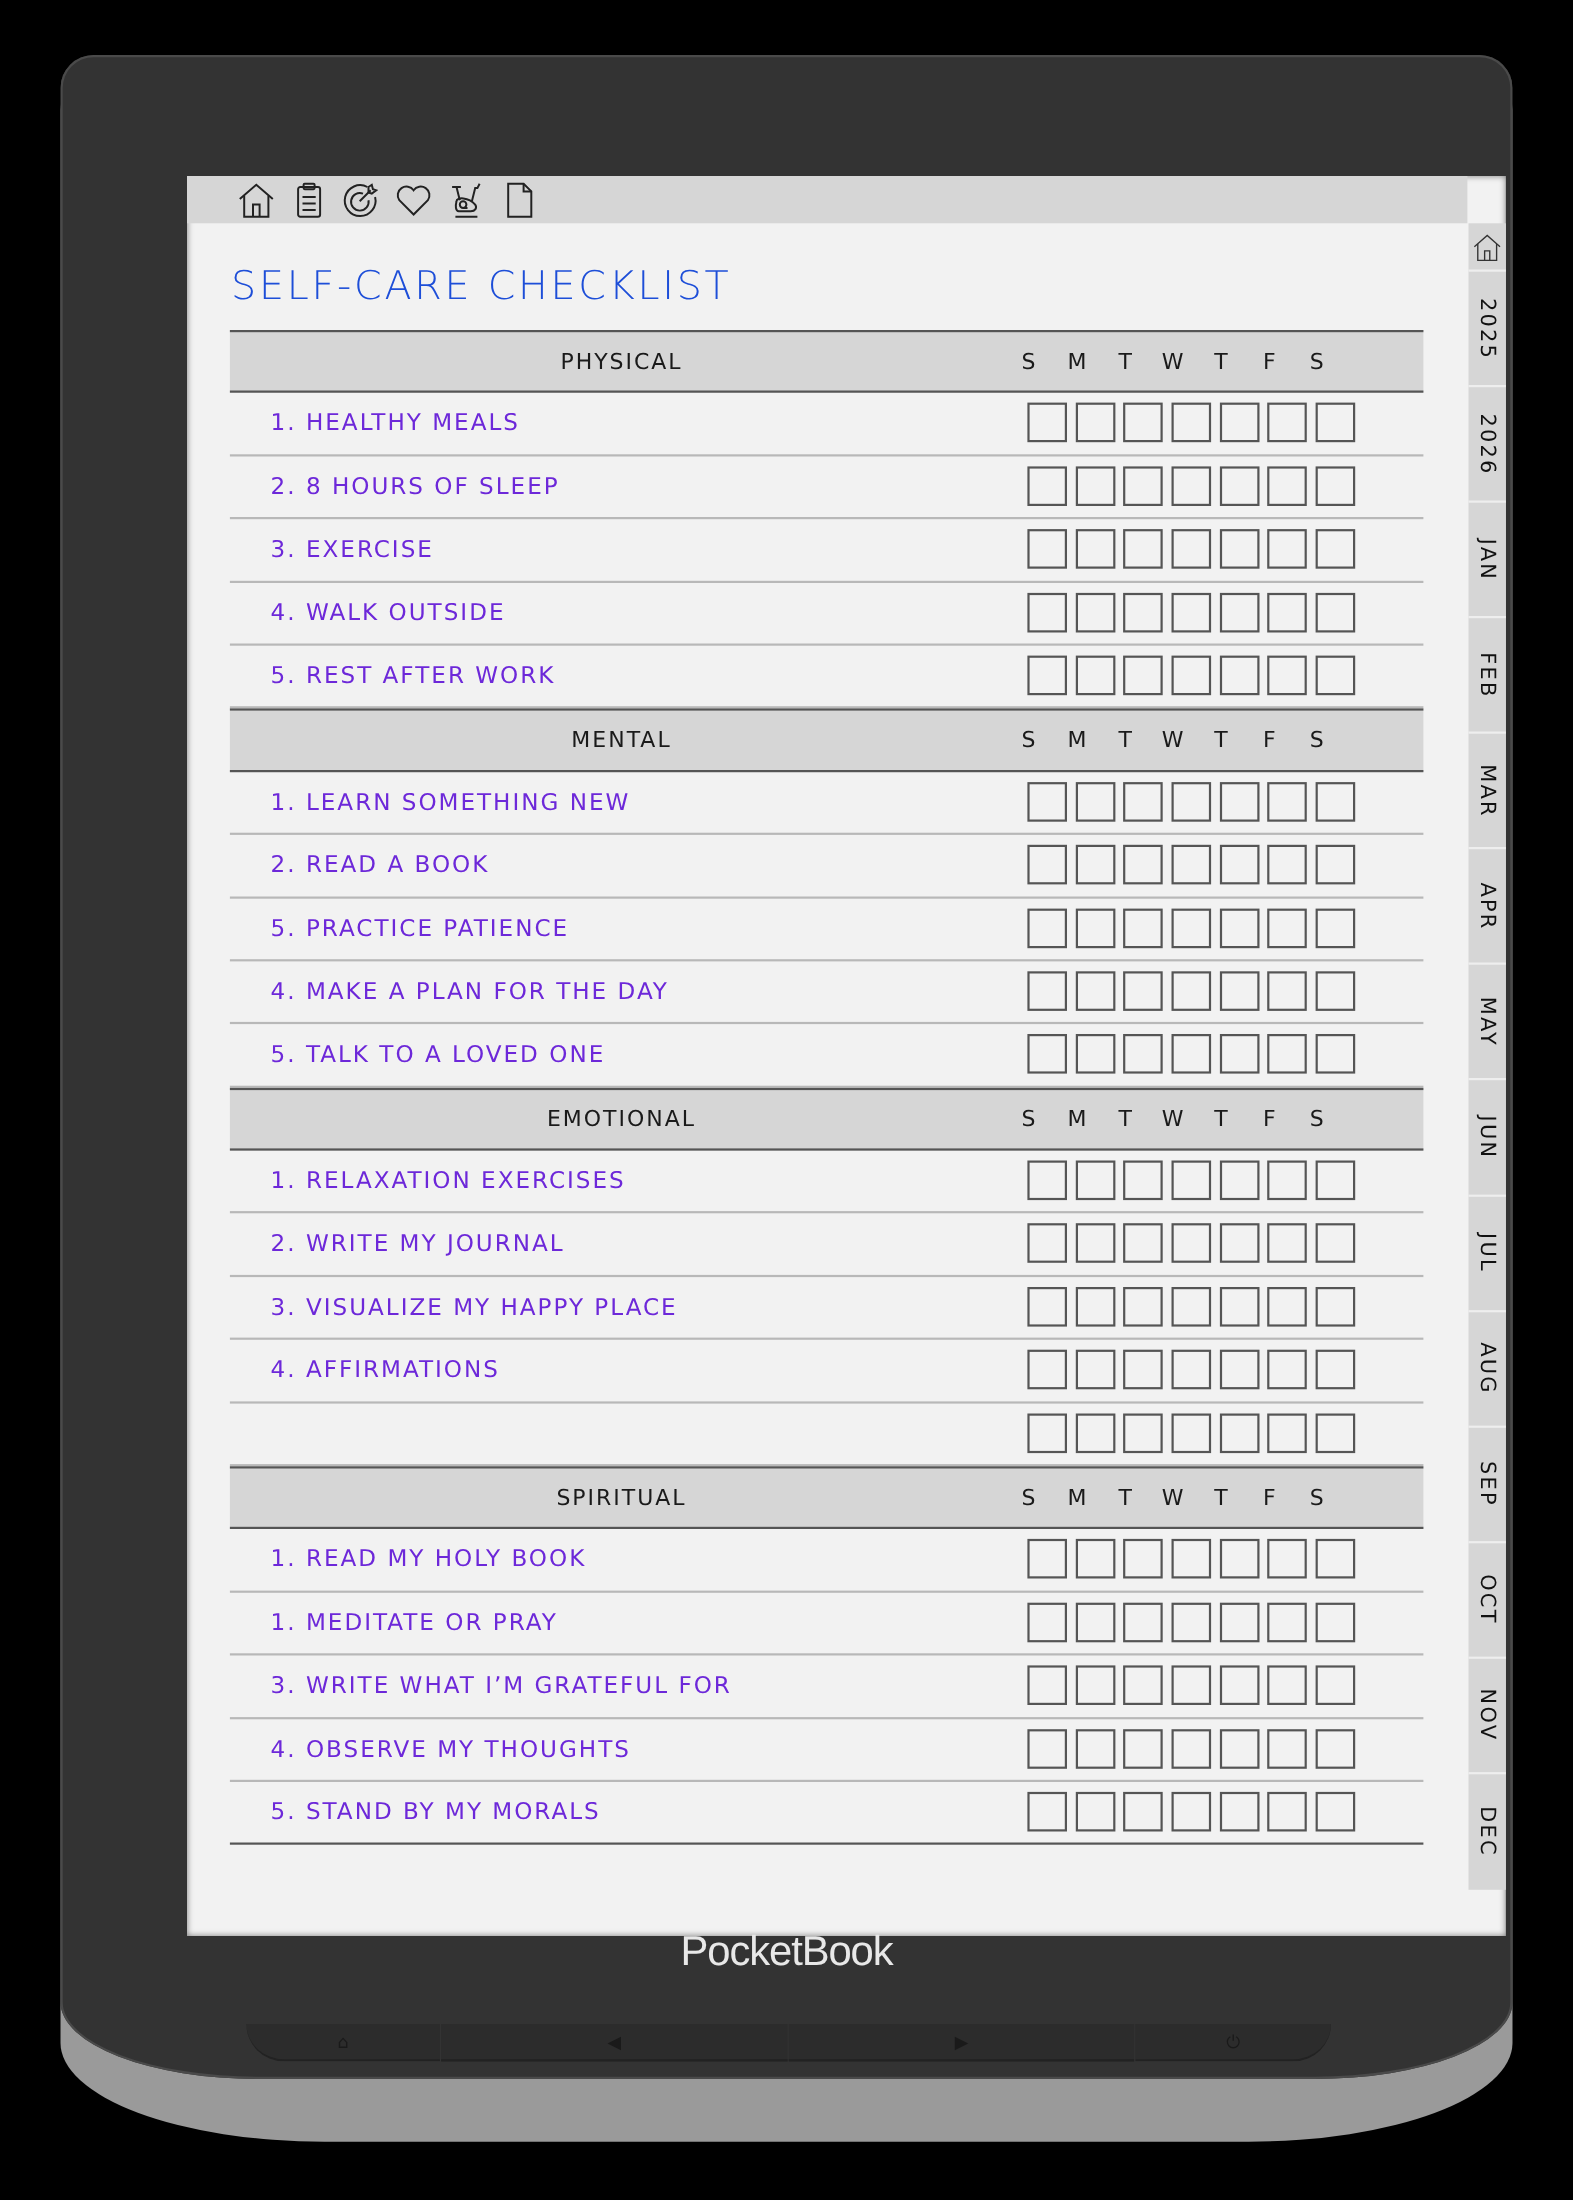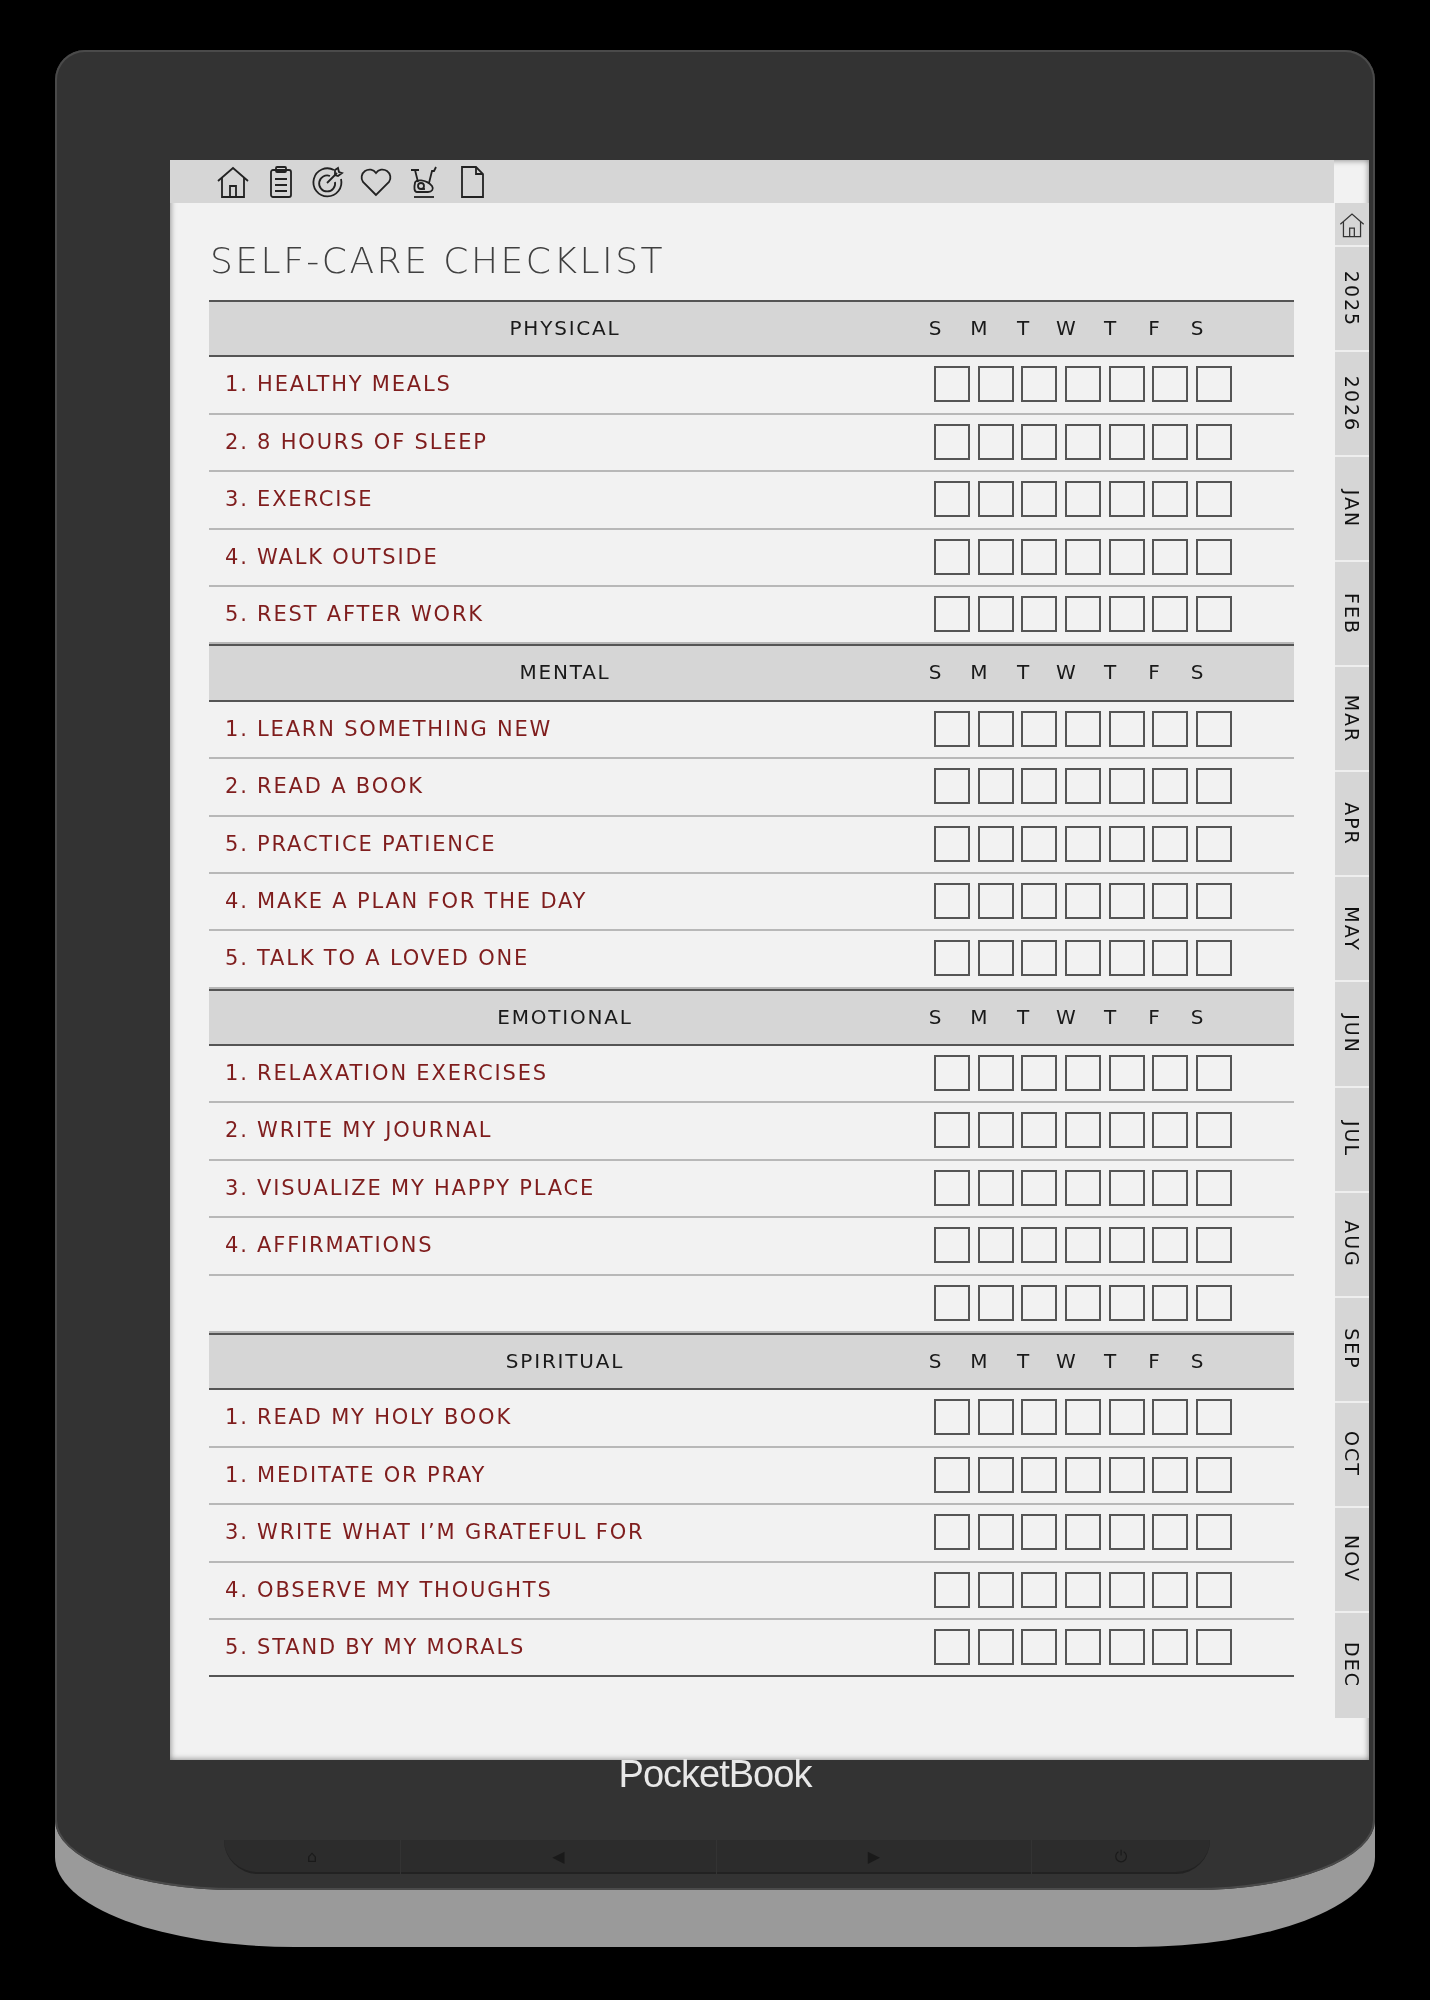--- a/index.html
+++ b/index.html
@@ -8,26 +8,26 @@
   .device-base { position:absolute; left:55px; top:60px; width:1320px; height:1887px;
                  background:#9a9a9a; border-radius:40px 40px 240px 240px / 40px 40px 90px 90px; }
   .device { position:absolute; left:55px; top:50px; width:1320px; height:1840px;
             background:#333; border-radius:30px 30px 180px 180px / 30px 30px 70px 70px;
             box-shadow: inset 0 0 0 2px #4a4a4a; }
   .screen { position:absolute; left:115px; top:110px; width:1199px; height:1600px;
             background:#f2f2f2; overflow:hidden; box-shadow: 0 0 6px rgba(0,0,0,.5) inset; }
   .topbar { position:absolute; left:0; top:0; width:1164px; height:43px; background:#d6d6d6; display:flex; align-items:center; }
   .topbar .ticon { position:absolute; top:4px; width:36px; height:36px; }
   .topbar .ticon svg { width:36px; height:36px; }
-  .title { position:absolute; left:40px; top:80px; font-size:36px; letter-spacing:2.5px; color:#404040; font-weight:300; }
+  .title { position:absolute; left:40px; top:80px; font-size:36px; letter-spacing:2.5px; color:#1d4ed8; font-weight:300; }
   .table { position:absolute; left:39px; top:140px; width:1085px; }
   .row { position:relative; height:57.4px; box-sizing:border-box; border-bottom:2px solid #b8b8b8; }
   .row.header { background:#d6d6d6; border-top:2px solid #555; border-bottom:2px solid #555; }
   .row.last { border-bottom:2px solid #555; }
-  .row .label { position:absolute; left:16px; top:0; line-height:55px; font-size:21px; letter-spacing:1.8px; color:#7f1d1d; }
+  .row .label { position:absolute; left:37px; top:0; line-height:55px; font-size:21px; letter-spacing:1.8px; color:#6d28d9; }
   .row.header .section { position:absolute; left:0; width:712px; text-align:center; line-height:53px; font-size:20px; letter-spacing:1.8px; color:#1a1a1a; }
   .days { position:absolute; left:712px; top:0; width:373px; height:100%; }
   .day { position:absolute; width:40px; text-align:center; line-height:53px; font-size:20px; color:#1a1a1a; }
   .box { position:absolute; top:9px; width:36px; height:36px; box-sizing:border-box; border:2px solid #555; background:#f2f2f2; }
   .sidebar { position:absolute; left:1165px; top:43px; width:34px; height:1515px; background:#d6d6d6; }
   .stab { position:absolute; left:0; width:34px; box-sizing:border-box; border-bottom:2px solid #eee; }
   .stab .vtext { position:absolute; left:50%; top:50%; transform:translate(-50%,-50%) rotate(90deg);
                  font-size:19px; letter-spacing:2px; color:#111; white-space:nowrap; }
   .logo { position:absolute; left:0; width:1320px; top:1703px; text-align:center; color:#e8e8e8;
           font-family:"Liberation Sans", sans-serif; font-size:38px; letter-spacing:-1px; }

